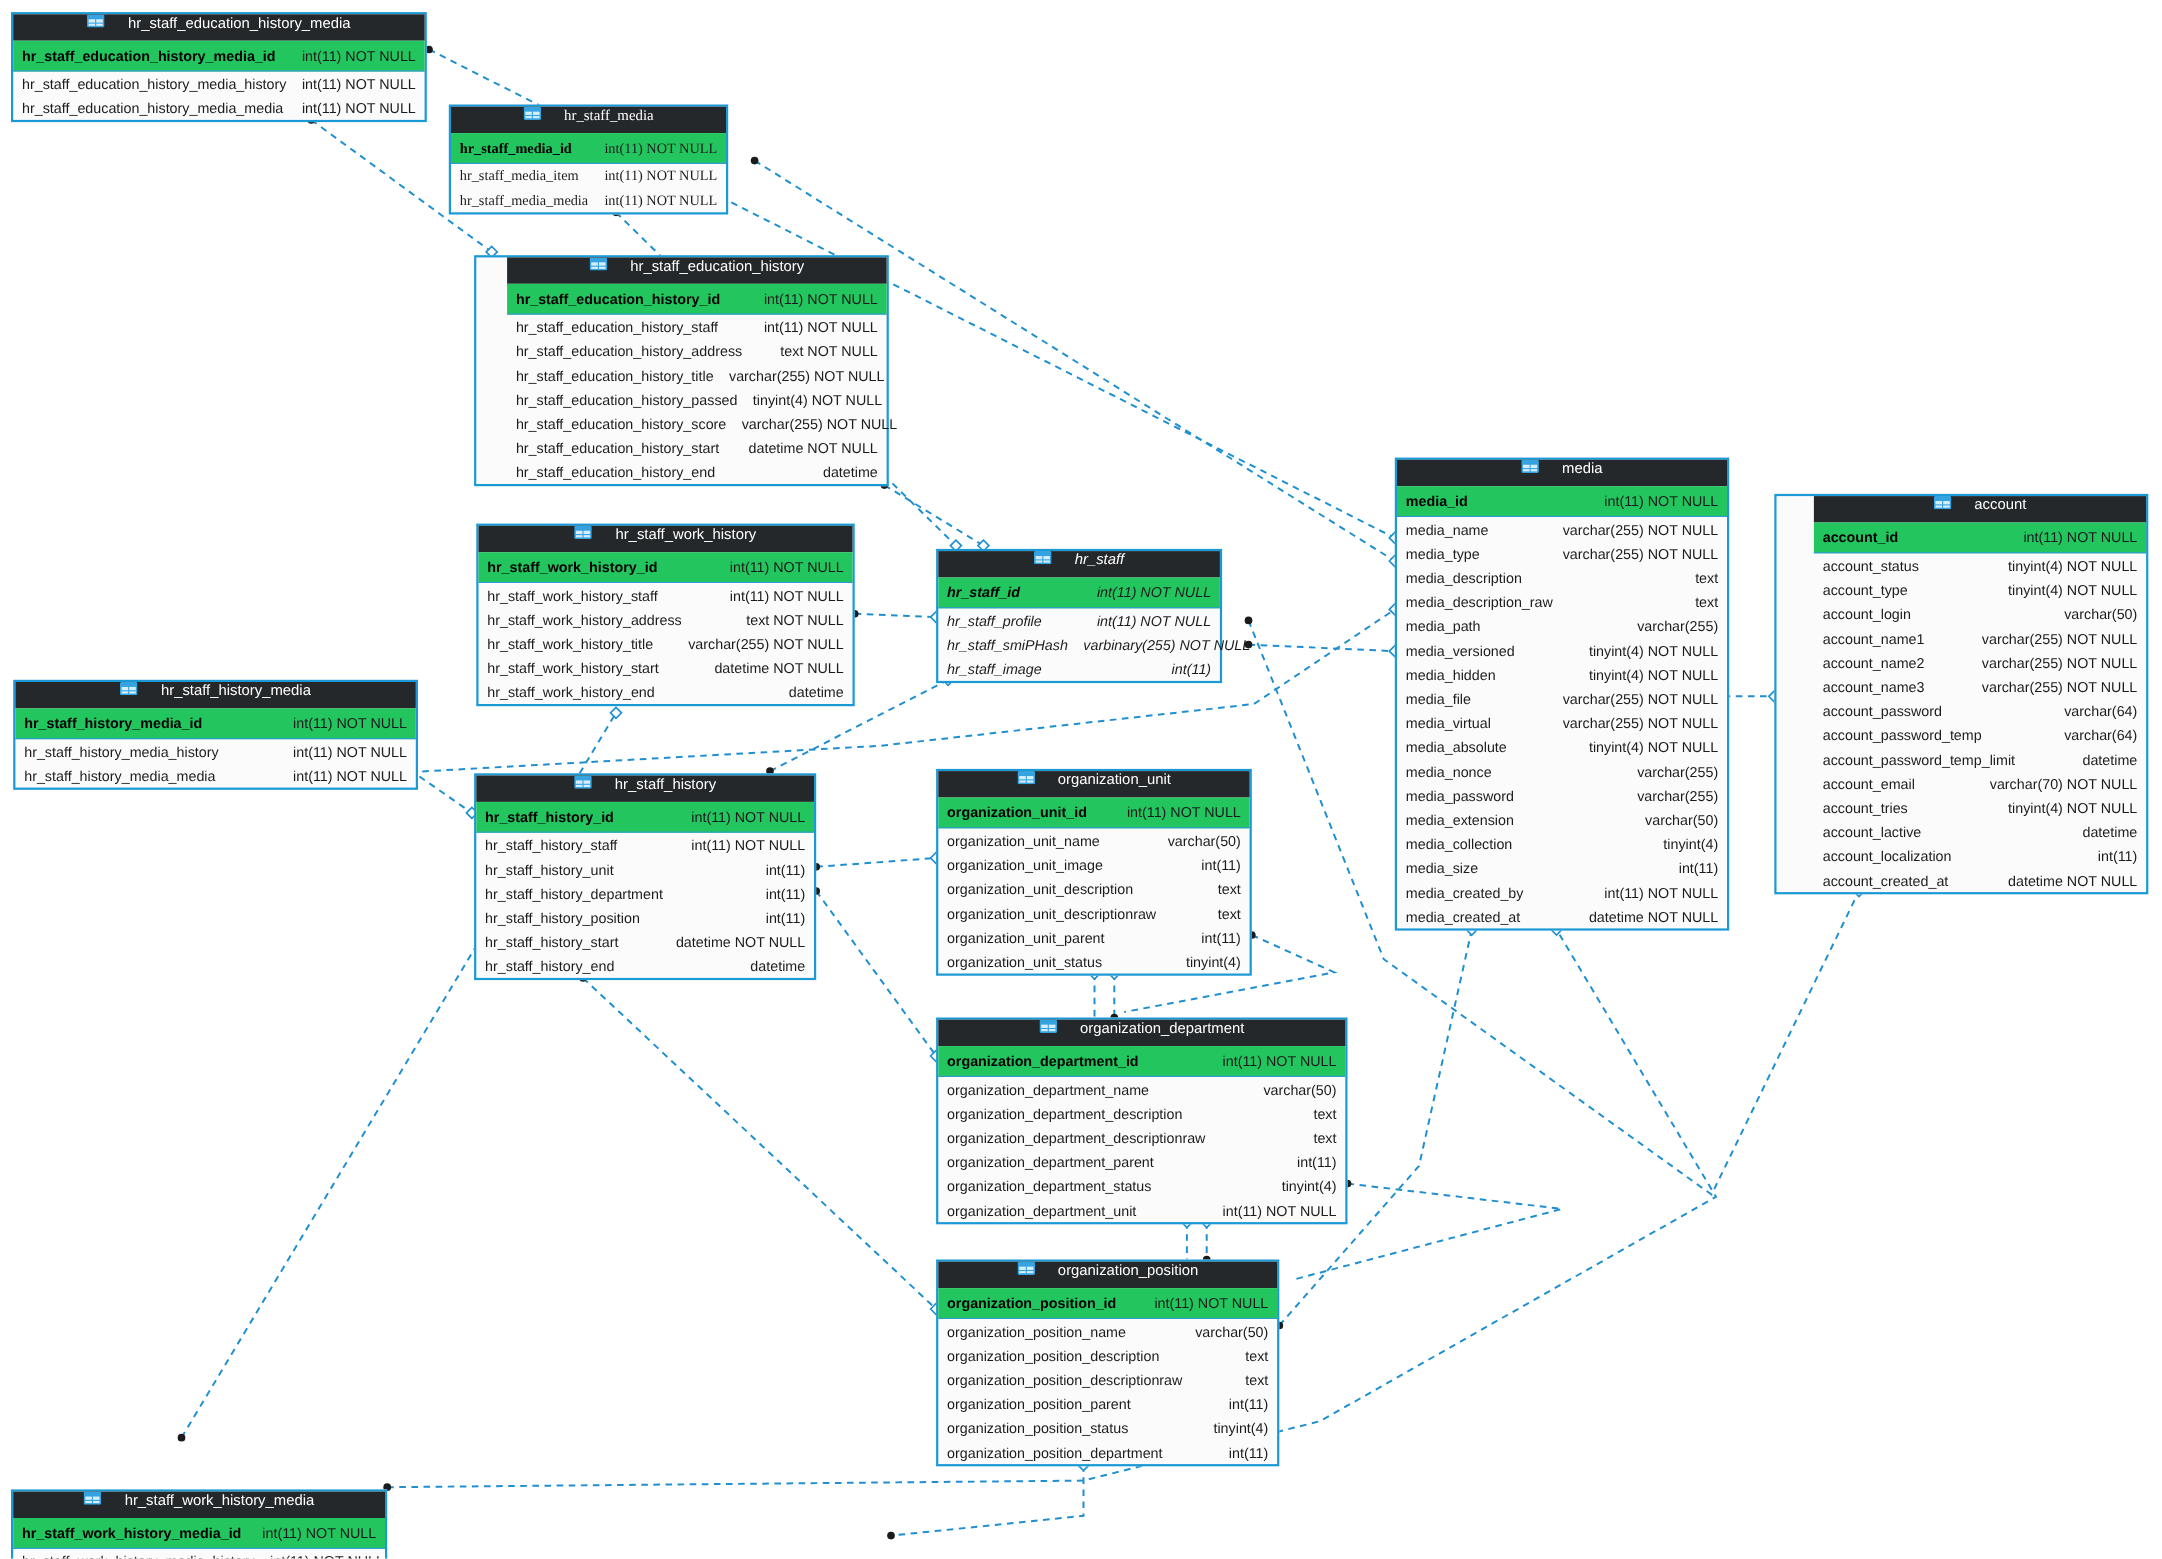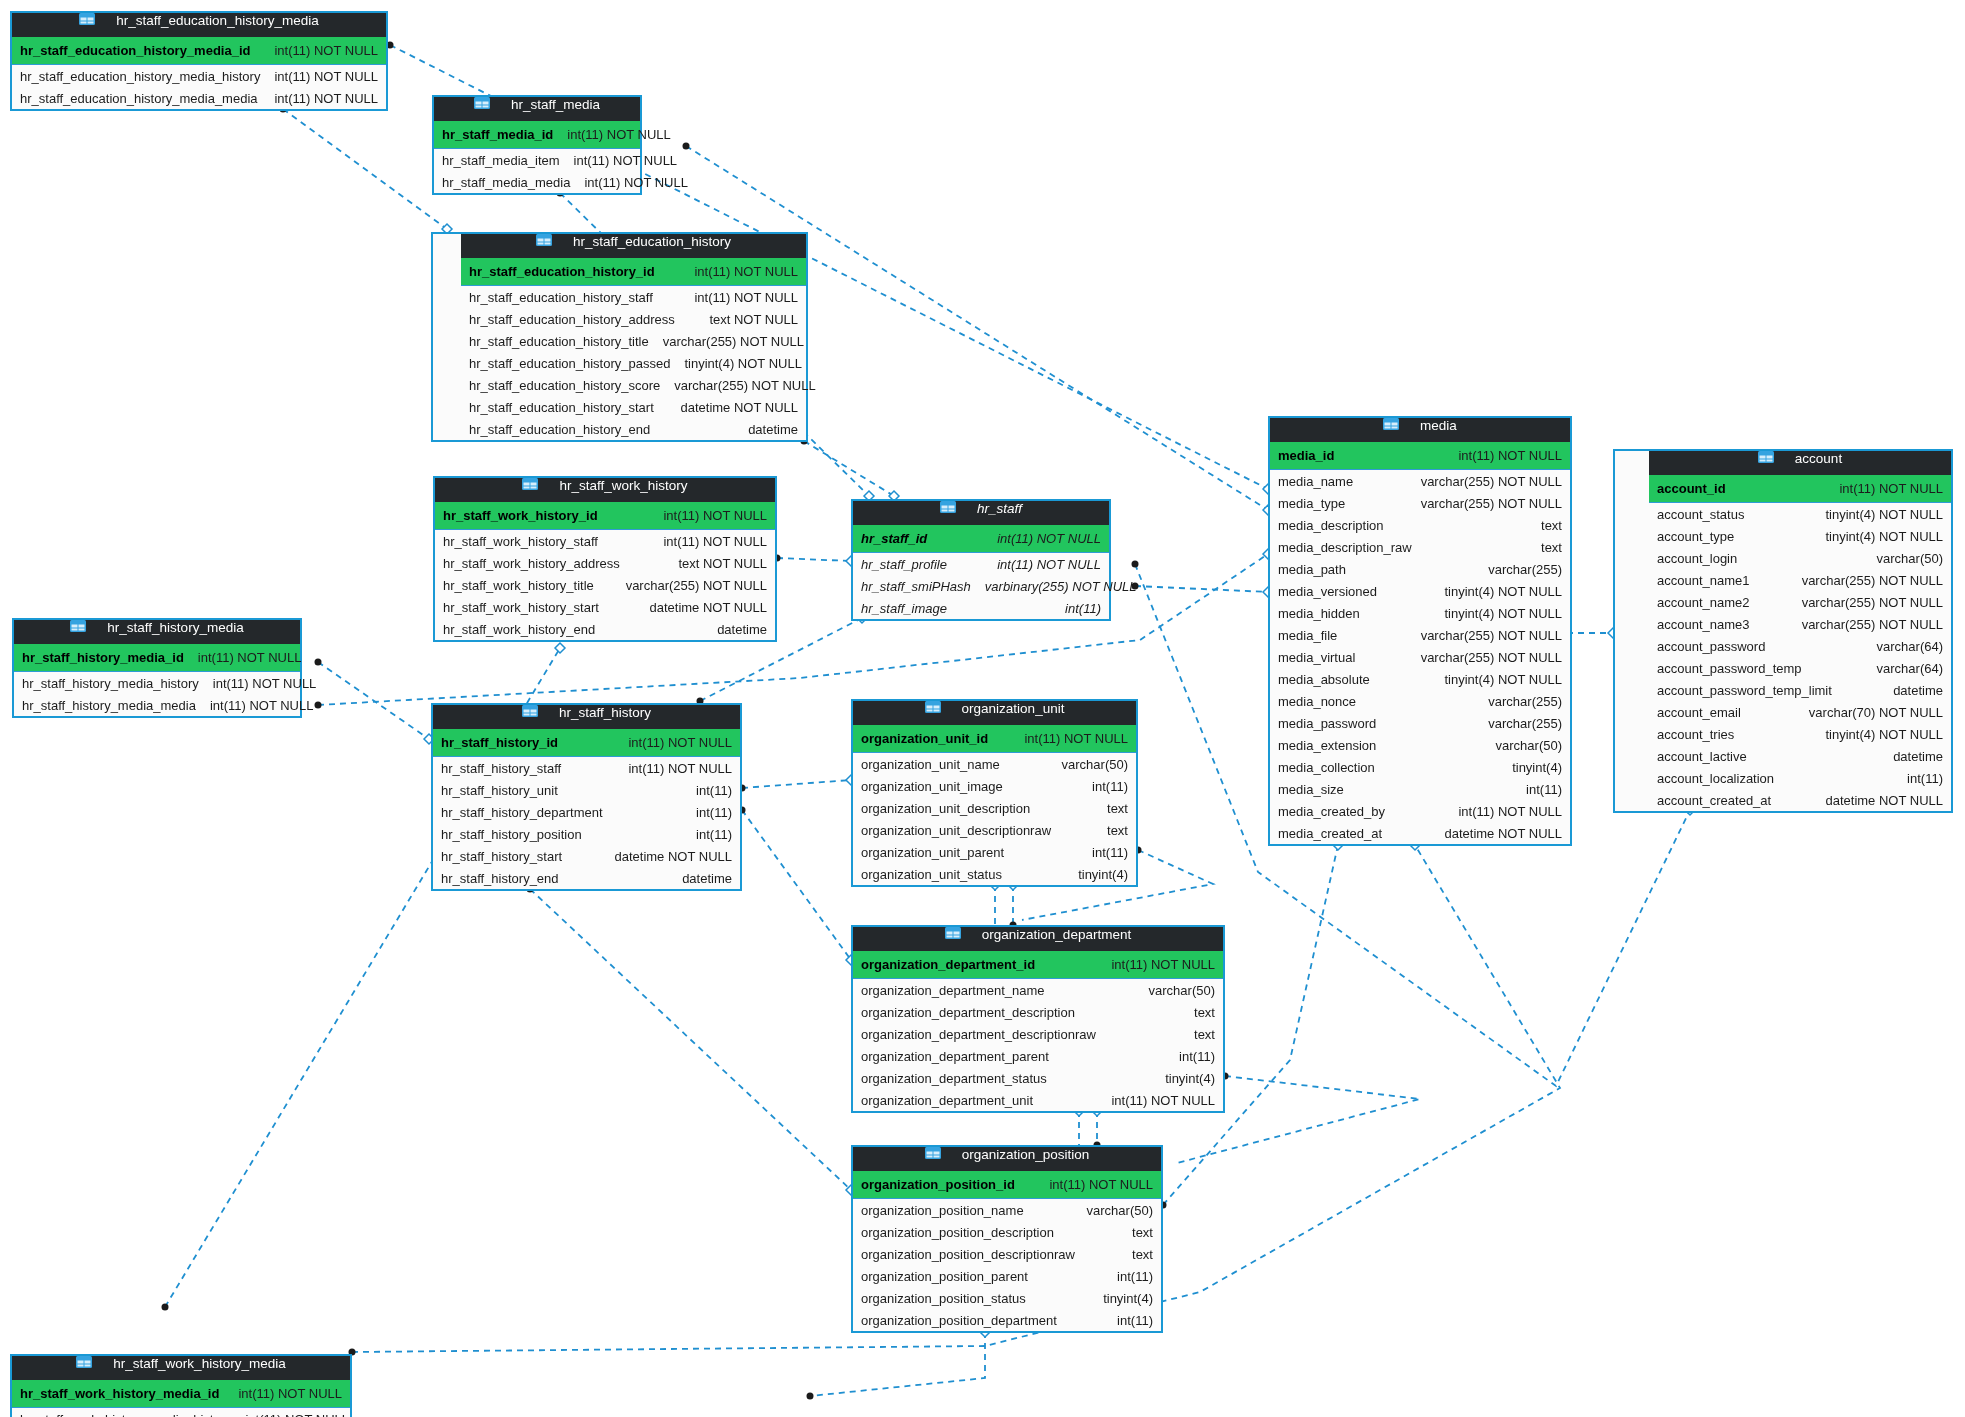--- a/index.html
+++ b/index.html
@@ -146,21 +146,21 @@
         <div class="row">
           <span class="cn">hr_staff_education_history_media_history</span>
           <span class="ct">int(11) NOT NULL</span>
         </div>
         <div class="row">
           <span class="cn">hr_staff_education_history_media_media</span>
           <span class="ct">int(11) NOT NULL</span>
         </div>
       </div>
   </div>
-    <div class="tbl" style="left: 432px; top: 95px; width: 210px;">
+    <div class="tbl" style="left: 408px; top: 95px; width: 254px; font-family: Liberation Serif, serif;">
     <div class="hdr">
       <svg width="16" height="12" viewBox="0 0 16 12">
         <rect width="16" height="12" rx="1.5" fill="#35a3e0"></rect>
         <rect x="1.5" y="4.5" width="6" height="3" fill="#d6eefb"></rect>
         <rect x="8.5" y="4.5" width="6" height="3" fill="#d6eefb"></rect>
         <rect x="1.5" y="8.5" width="6" height="2" fill="#d6eefb"></rect>
         <rect x="8.5" y="8.5" width="6" height="2" fill="#d6eefb"></rect>
       </svg>
       <span>hr_staff_media</span>
     </div>
@@ -256,21 +256,21 @@
         <div class="row">
           <span class="cn">hr_staff_work_history_start</span>
           <span class="ct">datetime NOT NULL</span>
         </div>
         <div class="row">
           <span class="cn">hr_staff_work_history_end</span>
           <span class="ct">datetime</span>
         </div>
       </div>
   </div>
-    <div class="tbl" style="left: 12px; top: 618px; width: 290px;">
+    <div class="tbl" style="left: 12px; top: 618px; width: 368px;">
     <div class="hdr">
       <svg width="16" height="12" viewBox="0 0 16 12">
         <rect width="16" height="12" rx="1.5" fill="#35a3e0"></rect>
         <rect x="1.5" y="4.5" width="6" height="3" fill="#d6eefb"></rect>
         <rect x="8.5" y="4.5" width="6" height="3" fill="#d6eefb"></rect>
         <rect x="1.5" y="8.5" width="6" height="2" fill="#d6eefb"></rect>
         <rect x="8.5" y="8.5" width="6" height="2" fill="#d6eefb"></rect>
       </svg>
       <span>hr_staff_history_media</span>
     </div>

